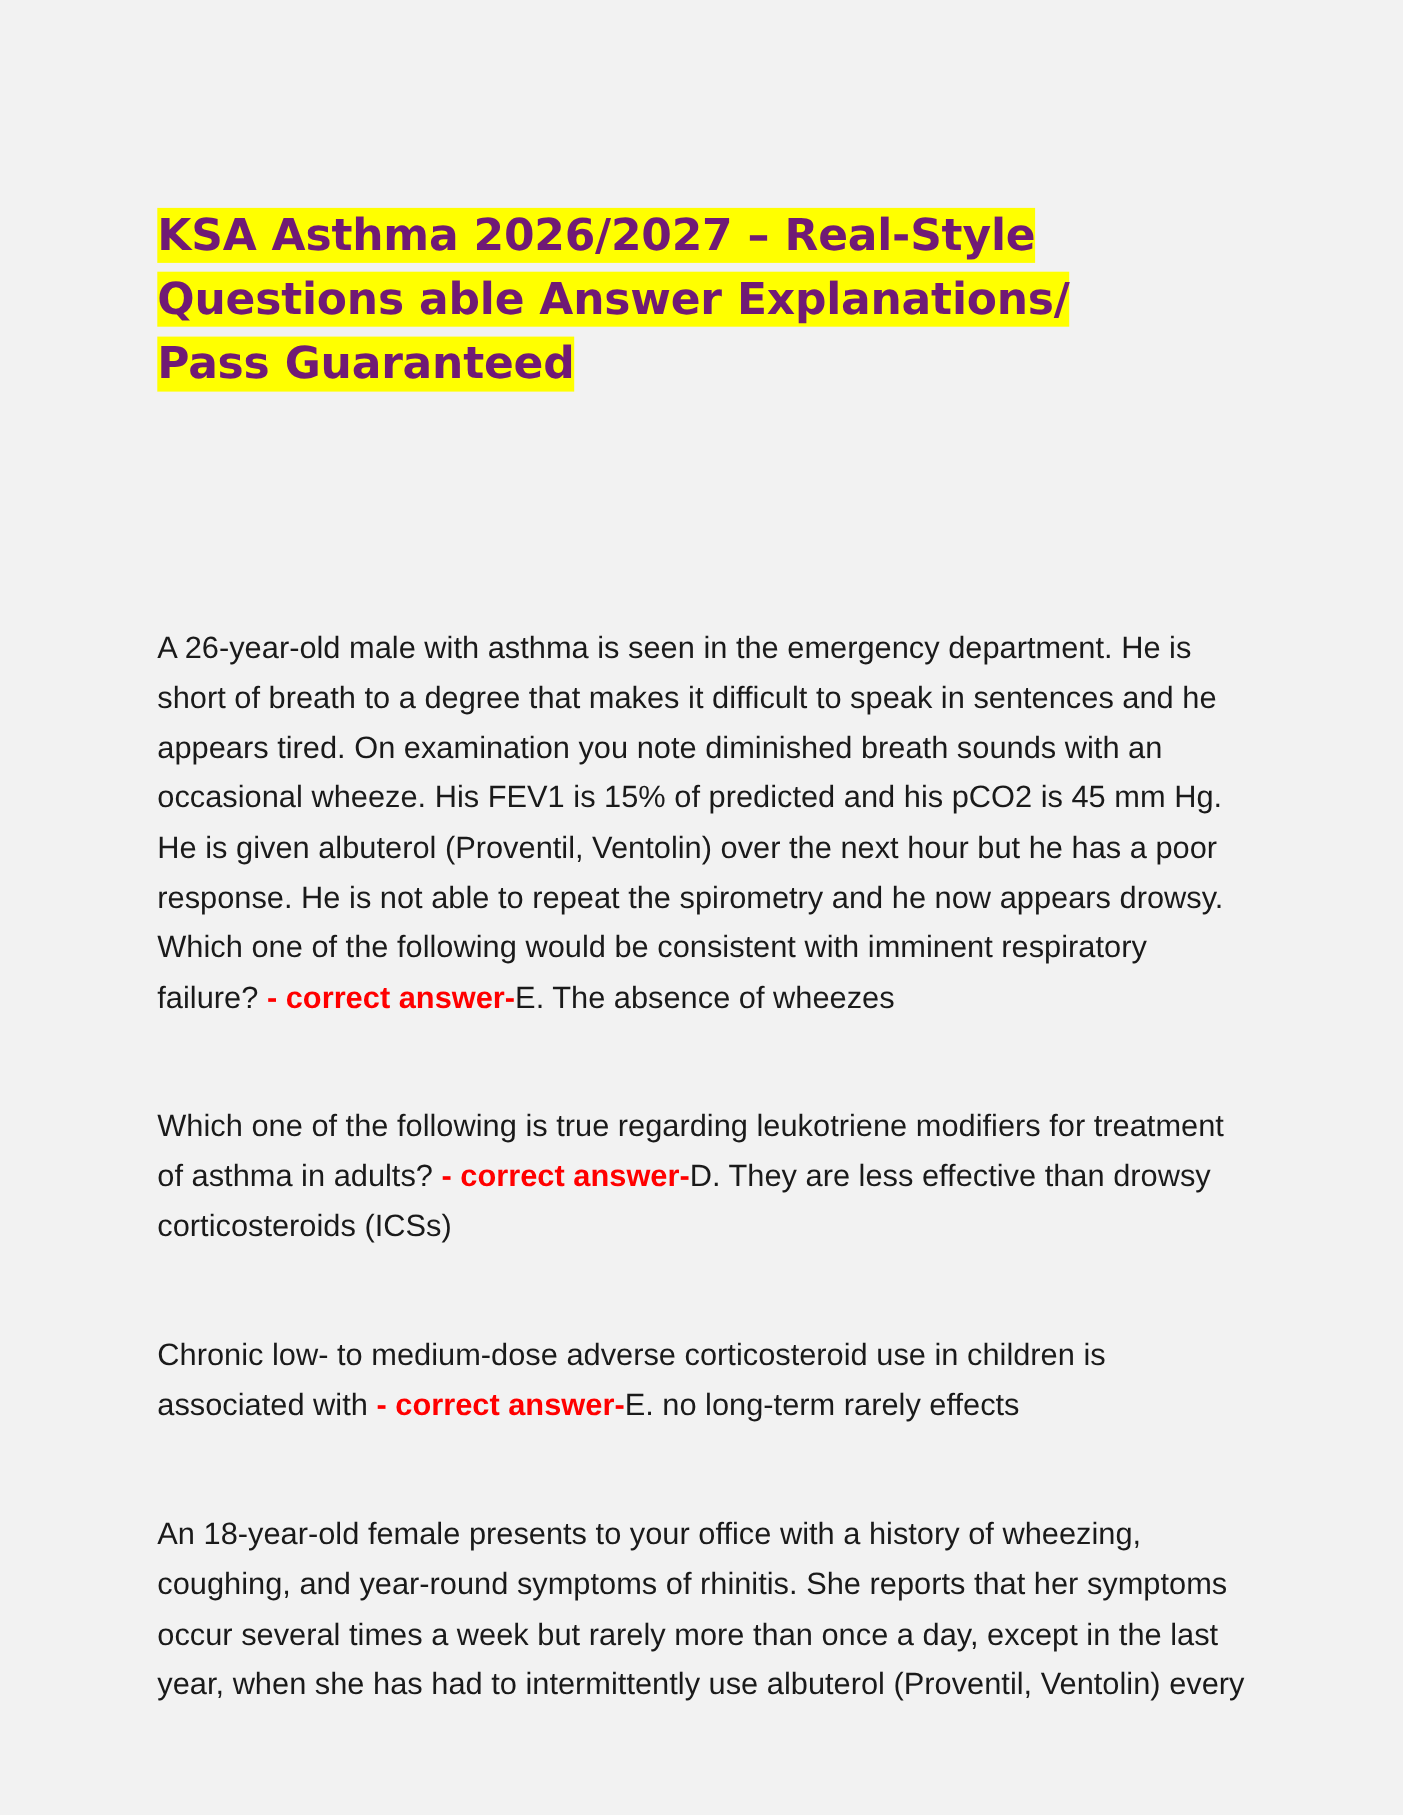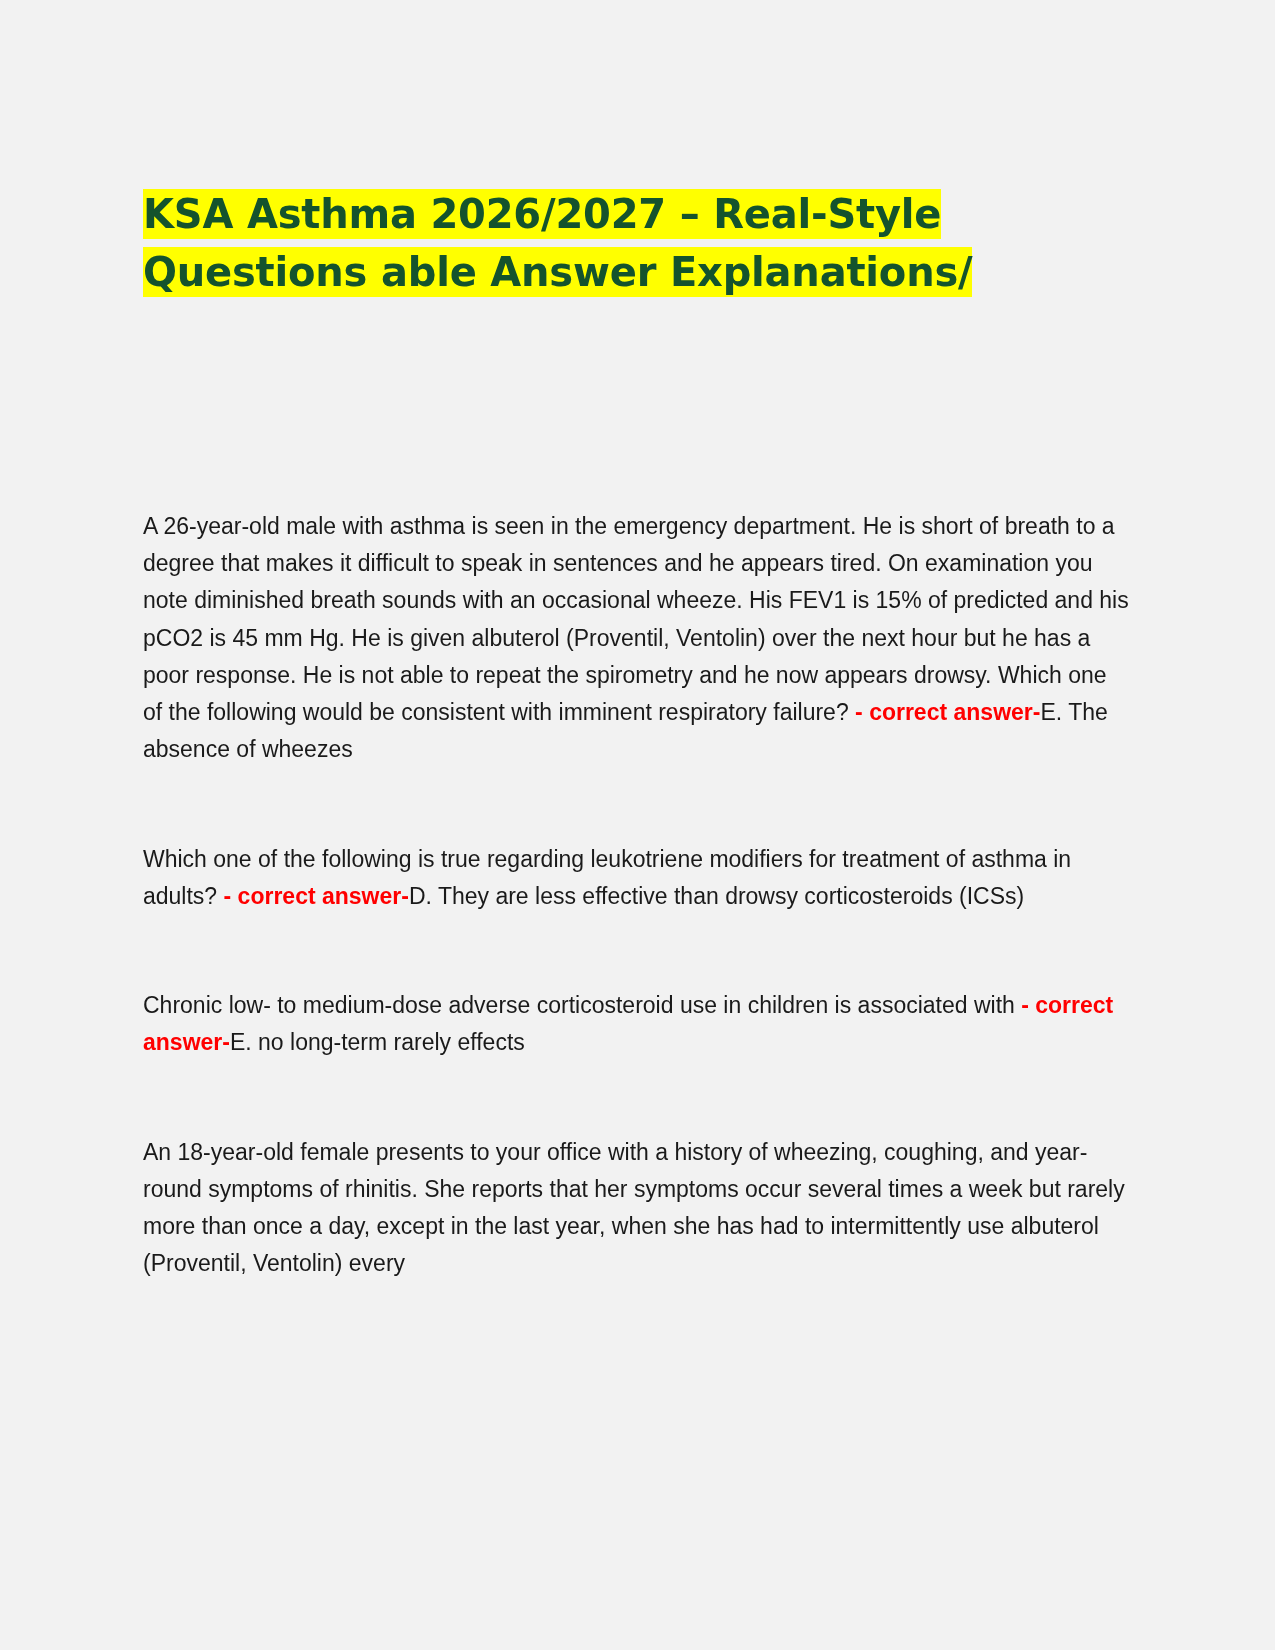--- a/index.html
+++ b/index.html
@@ -19,33 +19,33 @@
     height: 1650px;
     background: #f2f2f2;
     box-sizing: border-box;
     padding: 185px 143px 0 143px;
   }
   .doc-title {
     font-family: "DejaVu Sans", sans-serif;
     font-weight: bold;
     font-size: 40px;
     line-height: 1.46;
-    color: #14532d;
+    color: #701a75;
     margin: 0;
     letter-spacing: -0.2px;
   }
   .doc-title .hl {
     background: #ffff00;
     padding: 2px 0;
     box-decoration-break: clone;
     -webkit-box-decoration-break: clone;
   }
   .body-block {
     font-family: "Liberation Sans", sans-serif;
-    font-size: 23px;
+    font-size: 28px;
     line-height: 1.62;
     color: #1a1a1a;
     margin: 0;
     text-align: left;
   }
   .gap-top {
     height: 206px;
   }
   .para-gap {
     height: 72px;
@@ -60,20 +60,21 @@
   }
 </style>
 </head>
 <body>
 
 <div class="page">
 
   <h1 class="doc-title">
     <span class="hl">KSA Asthma 2026/2027 – Real-Style</span><br>
     <span class="hl">Questions able Answer Explanations/</span><br>
+    <span class="hl">Pass Guaranteed</span>
   </h1>
 
   <div class="gap-top"></div>
 
   <p class="body-block"><span>A 26-year-old male with asthma is seen in the emergency department. He is short of breath to a degree that makes it difficult to speak in sentences and he appears tired. On examination you note diminished breath sounds with an occasional wheeze. His FEV1 is 15% of predicted and his pCO2 is 45 mm Hg. He is given albuterol (Proventil, Ventolin) over the next hour but he has a poor response. He is not able to repeat the spirometry and he now appears drowsy. Which one of the following would be consistent with imminent respiratory failure? </span><span class="ans">- correct answer-</span><span class="plain">E. The absence of wheezes</span></p>
 
   <div class="para-gap"></div>
 
   <p class="body-block"><span>Which one of the following is true regarding leukotriene modifiers for treatment of asthma in adults? </span><span class="ans">- correct answer-</span><span class="plain">D. They are less effective than drowsy corticosteroids (ICSs)</span></p>
 

